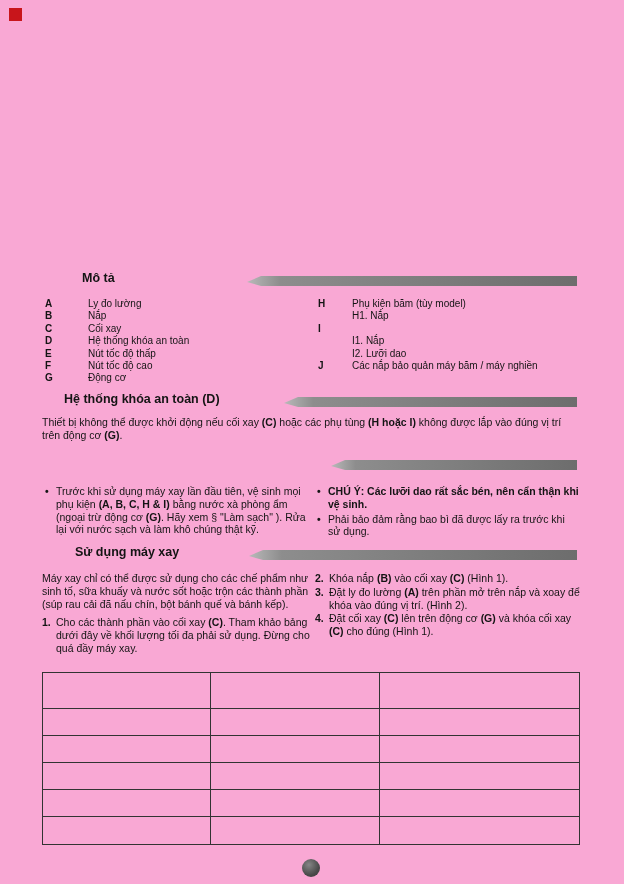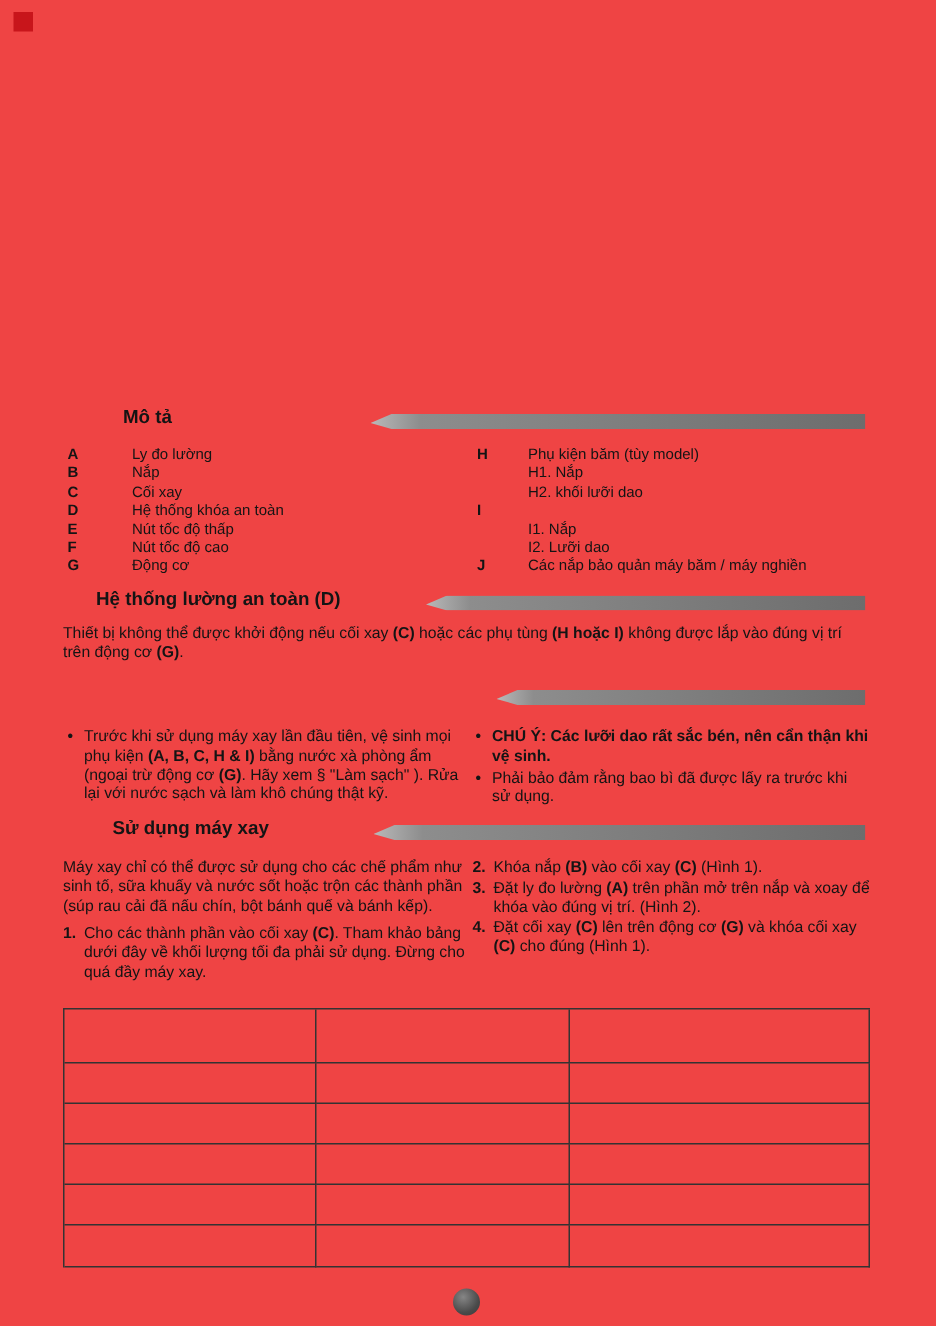--- a/index.html
+++ b/index.html
@@ -1,17 +1,17 @@
 <!DOCTYPE html>
 <html><head>
 <meta charset="utf-8">
 <style>
   html,body{margin:0;padding:0;background:#ffffff;}
   .page{
-    position:relative;width:624px;height:884px;background:#ef4444;overflow:hidden;
+    position:relative;width:624px;height:884px;background:#f9a8d4;overflow:hidden;
     font-family:"Liberation Sans",sans-serif;color:#141414;
   }
   .corner{position:absolute;left:9px;top:8px;width:13px;height:13px;background:#c8151b;}
 
   
   .sec-title{position:absolute;font-size:12.5px;font-weight:bold;white-space:nowrap;}
   .bar{
     position:absolute;height:10px;
     background:linear-gradient(to right,#b9b9b9 0,#8d8d8d 10%,#6d6d6d 100%);
     clip-path:polygon(0 60%,14px 0,100% 0,100% 100%,14px 100%);
@@ -110,40 +110,39 @@
     <div class="prow">
         <span class="pkey">H</span>
         <span class="plab">Phụ kiện băm (tùy model)</span>
       </div>
     <div class="prow">
         <span class="pkey"></span>
         <span class="plab">H1. Nắp</span>
       </div>
     <div class="prow">
         <span class="pkey"></span>
-        <span class="plab">H2. khối lưỡi dao</span>
       </div>
     <div class="prow">
         <span class="pkey">I</span>
       </div>
     <div class="prow">
         <span class="pkey"></span>
         <span class="plab">I1. Nắp</span>
       </div>
     <div class="prow">
         <span class="pkey"></span>
         <span class="plab">I2. Lưỡi dao</span>
       </div>
     <div class="prow">
         <span class="pkey">J</span>
         <span class="plab">Các nắp bảo quản máy băm / máy nghiền</span>
       </div>
   </div>
 
-  <div class="sec-title t2">Hệ thống lường an toàn (D)</div>
+  <div class="sec-title t2">Hệ thống khóa an toàn (D)</div>
   <div class="bar b2"></div>
   <p class="para safety-para"><span>Thiết bị không thể được khởi động nếu cối xay </span><span class="b">(C)</span><span> hoặc các phụ tùng </span><span class="b">(H hoặc I)</span><span> không được lắp vào đúng vị trí trên động cơ </span><span class="b">(G)</span><span>.</span></p>
 
   <div class="bar b3"></div>
 
   <div class="col bfu-left">
     <div class="bullet">
       <span class="dot">•</span>
       <span class="btext"><span>Trước khi sử dụng máy xay lần đầu tiên, vệ sinh mọi phụ kiện </span><span class="b">(A, B, C, H &amp; I)</span><span> bằng nước xà phòng ẩm (ngoại trừ động cơ </span><span class="b">(G)</span><span>. Hãy xem § "Làm sạch" ). Rửa lại với nước sạch và làm khô chúng thật kỹ.</span></span>
     </div>

